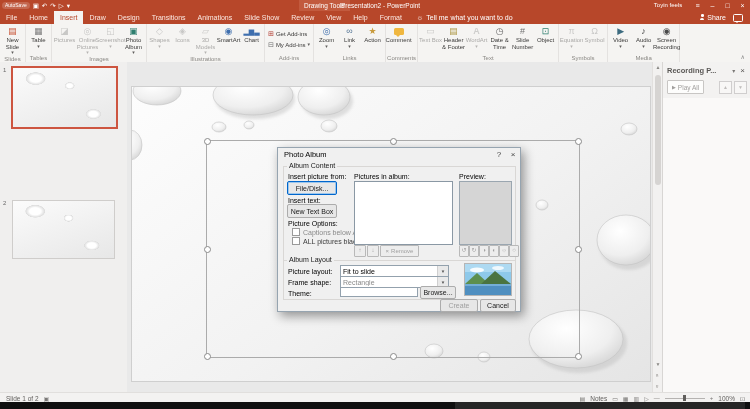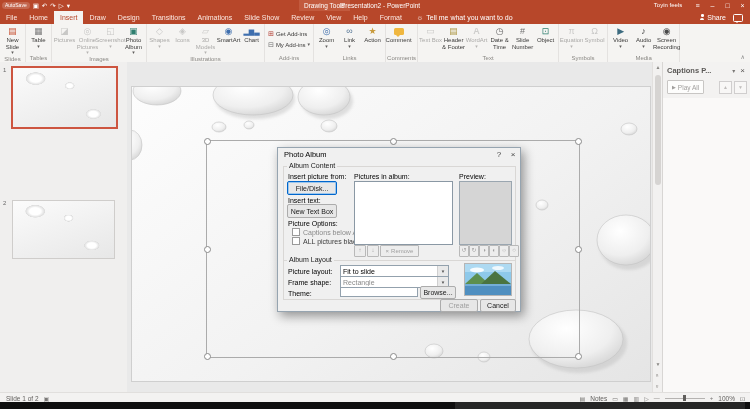--- a/index.html
+++ b/index.html
@@ -422,21 +422,21 @@
     <div class="vthumb"></div>
     <div class="vs-bottom">
       <div class="vs">▼</div>
       <div class="vs"><span class="rot90">«</span></div>
       <div class="vs"><span class="rot90">»</span></div>
     </div>
   </div>
 
   <div class="apane">
     <div class="apane-h">
-      <span class="t">Captions P...</span>
+      <span class="t">Recording P...</span>
       <span class="chev">▾</span>
       <span class="x">×</span>
     </div>
     <div class="apane-btns">
       <span class="playall">
         <span style="font-size:5px">▶</span>
         <span>Play All</span>
       </span>
       <span class="apsp"></span>
       <span class="reorder">▲</span>

